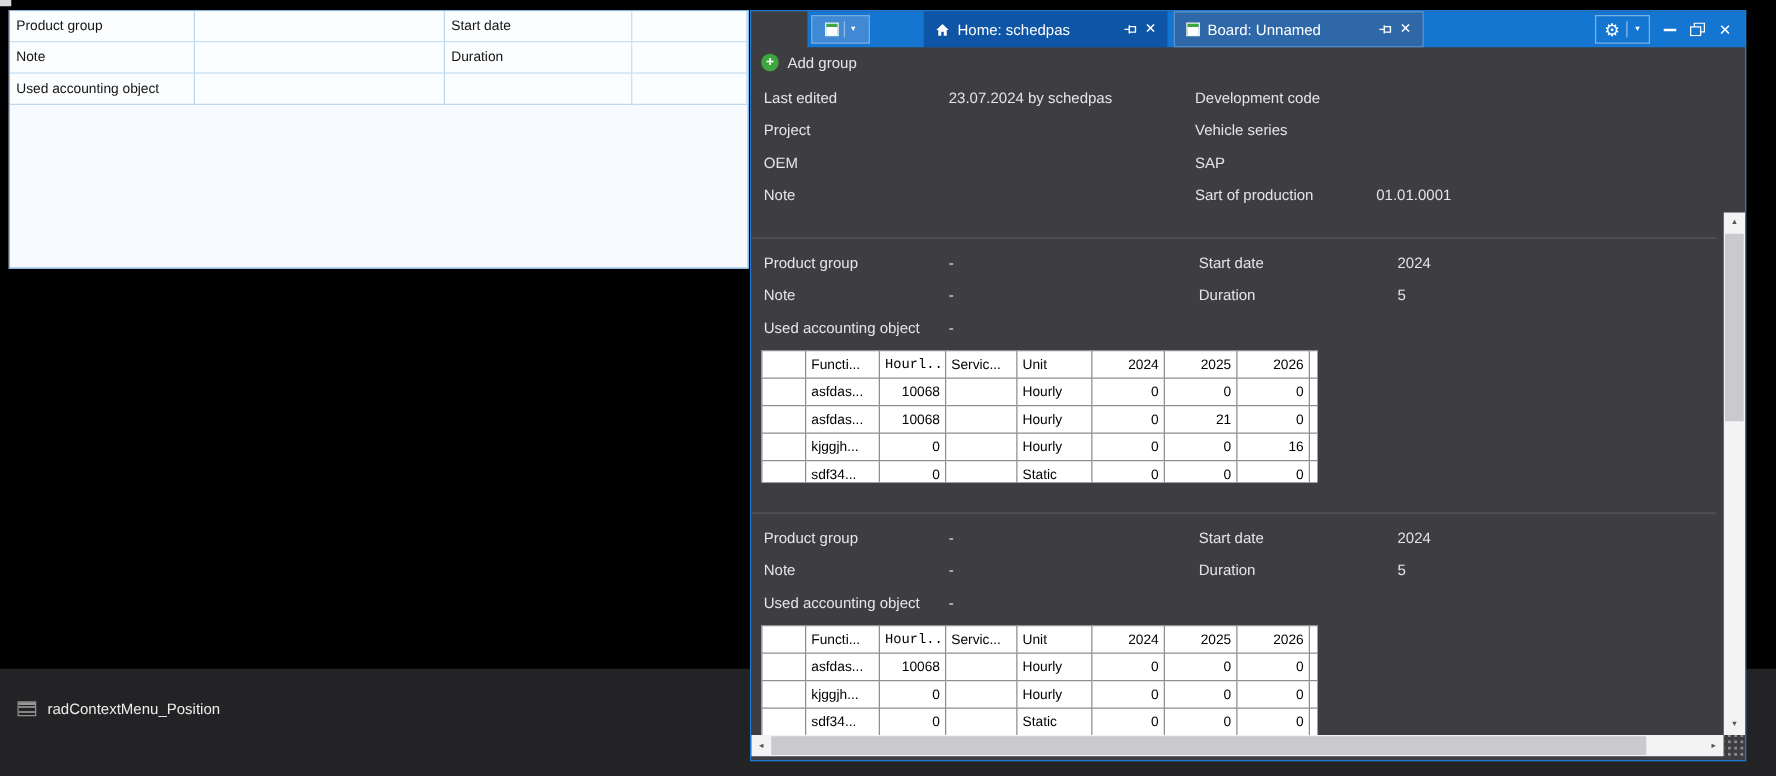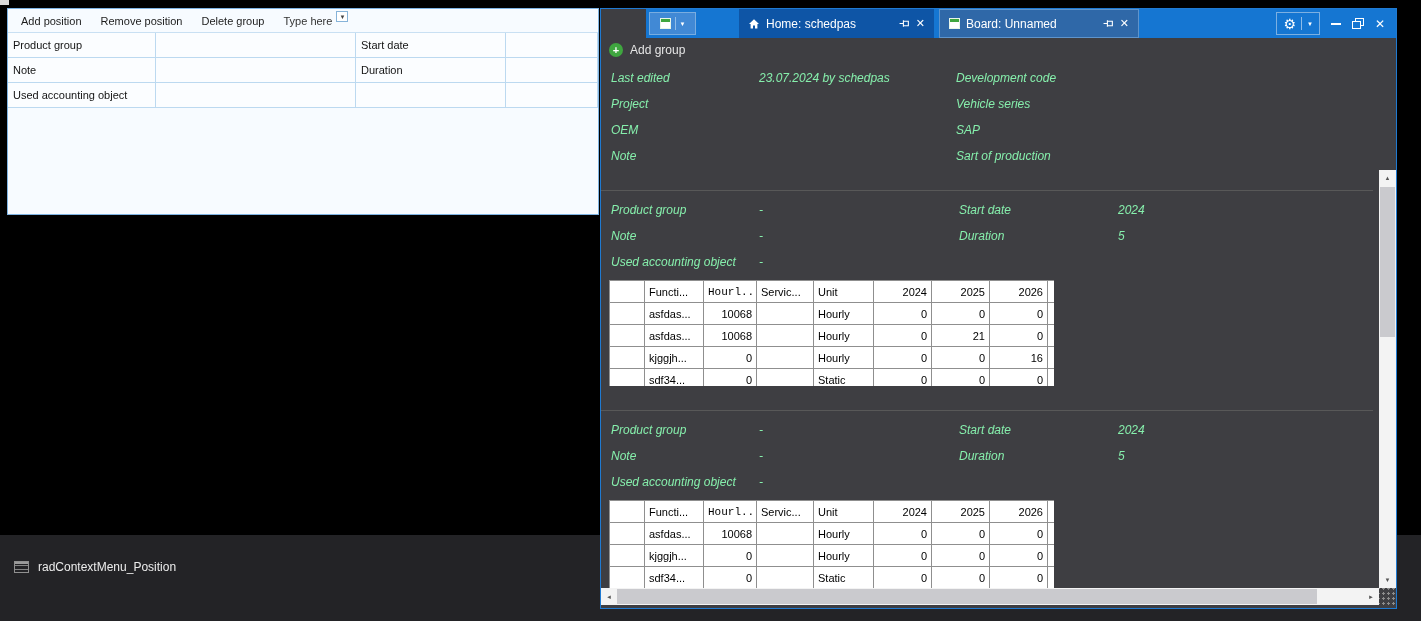--- a/index.html
+++ b/index.html
@@ -43,21 +43,21 @@
   .win-btns{display:flex;}
   .win-btn{width:22px;height:23px;display:flex;align-items:center;justify-content:center;color:#fff;cursor:pointer;}
   .min-glyph{width:10px;height:2px;background:#fff;}
   .close-glyph{font-size:12px;line-height:1;}
 
   .content{position:absolute;left:0;top:29px;width:795px;height:570px;background:#3e3e42;overflow:hidden;}
   .add-group-row{position:absolute;left:8px;top:5px;display:flex;align-items:center;gap:7px;cursor:pointer;}
   .plus-icon{width:14px;height:14px;border-radius:50%;background:#3fa63f;color:#fff;font-size:11px;font-weight:bold;display:flex;align-items:center;justify-content:center;line-height:1;}
   .add-group-label{font-size:12px;color:#e5e5e5;}
   .header-fields{position:absolute;left:0;top:27px;width:770px;display:grid;grid-template-columns:148px 197px 145px auto;grid-auto-rows:26px;padding-left:10px;align-items:center;}
-  .hf{font-size:12px;color:#86efac;white-space:nowrap;font-style:italic;}
+  .hf{font-size:12px;color:#e5e5e5;white-space:nowrap;}
 
   .scroll-region{position:absolute;left:0;top:132px;width:778px;height:418px;overflow:hidden;}
   .group{position:absolute;left:0;width:772px;border-top:1px solid #585858;}
   .g1{top:20px;} .g2{top:240px;}
   .fields{display:grid;grid-template-columns:148px 200px 159px auto;grid-auto-rows:26px;padding-left:10px;align-items:center;margin-top:6px;}
   .table-clip{margin:5px 0 0 8px;overflow:hidden;width:445px;}
   .clip1{height:106px;} .clip2{height:88px;}
   .data-table{border-collapse:collapse;table-layout:fixed;width:464px;background:#fff;}
   .data-table th,.data-table td{border:1px solid #8f8f8f;padding:2px 4px;font-size:11px;color:#000;height:17px;white-space:nowrap;overflow:hidden;text-align:left;font-weight:normal;}
   .data-table th:nth-child(1){width:26px;}
@@ -80,29 +80,20 @@
   .hthumb{position:absolute;left:16px;top:1px;width:700px;height:15px;background:#cacace;}
   .scroll-corner{position:absolute;right:0;top:550px;width:17px;height:17px;background:#3e3e42;background-image:radial-gradient(circle,#8d8d8d 1px,transparent 1.4px);background-size:5px 5px;background-position:2px 3px;cursor:nwse-resize;}
 </style>
 </head>
 <body>
 
 <div class="bottom-strip"></div>
 <div class="corner-artifact"></div>
 
 <div class="left-panel">
-  <div class="toolbar">
-    <span class="tb-item">Add position</span>
-    <span class="tb-item">Remove position</span>
-    <span class="tb-item">Delete group</span>
-    <span class="tb-item typehere">Type here</span>
-    <span class="combo">
-        <span class="combo-arrow">▼</span>
-      </span>
-  </div>
   <div class="form-grid">
     <div class="fcell">Product group</div>
     <div class="fcell"></div>
     <div class="fcell">Start date</div>
     <div class="fcell"></div>
     <div class="fcell">Note</div>
     <div class="fcell"></div>
     <div class="fcell">Duration</div>
     <div class="fcell"></div>
     <div class="fcell">Used accounting object</div>
@@ -182,20 +173,21 @@
       <span class="hf"></span>
       <span class="hf">Vehicle series</span>
       <span class="hf"></span>
       <span class="hf">OEM</span>
       <span class="hf"></span>
       <span class="hf">SAP</span>
       <span class="hf"></span>
       <span class="hf">Note</span>
       <span class="hf"></span>
       <span class="hf">Sart of production</span>
+      <span class="hf">01.01.0001</span>
     </div>
 
     <div class="scroll-region">
       <div class="group g1">
         <div class="fields">
           <span class="hf">Product group</span>
           <span class="hf">-</span>
           <span class="hf">Start date</span>
           <span class="hf">2024</span>
           <span class="hf">Note</span>

